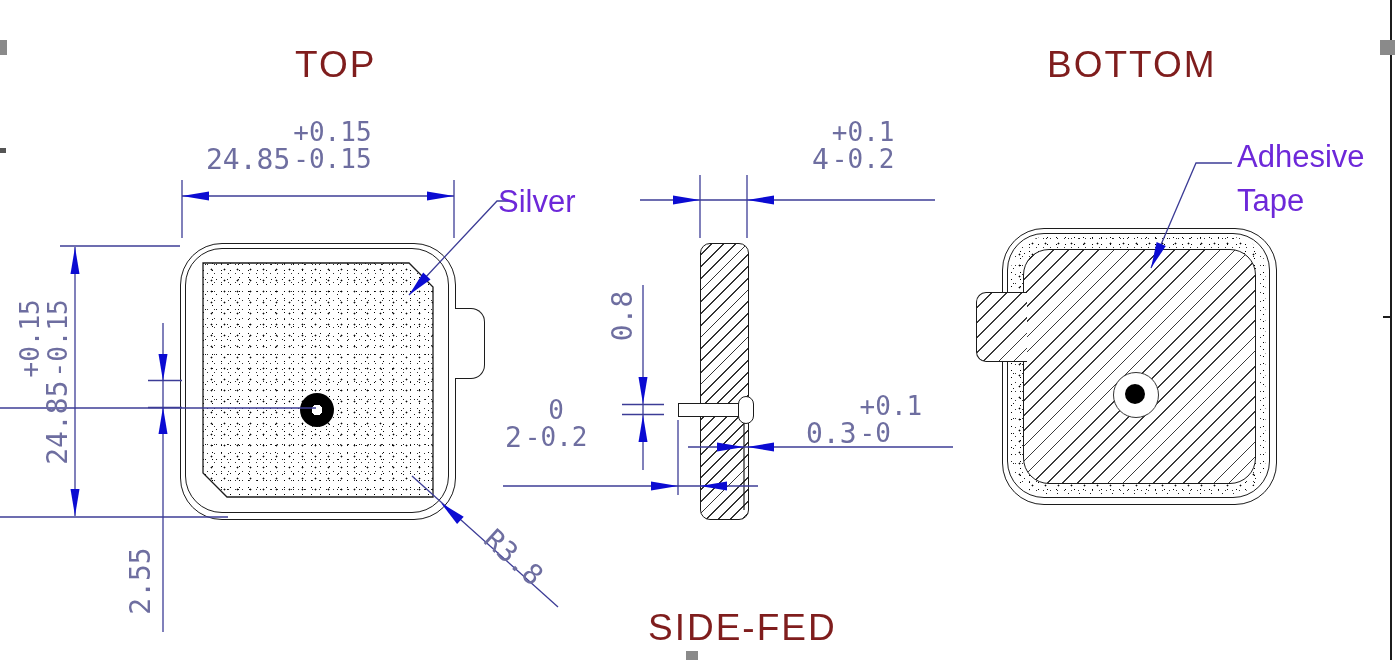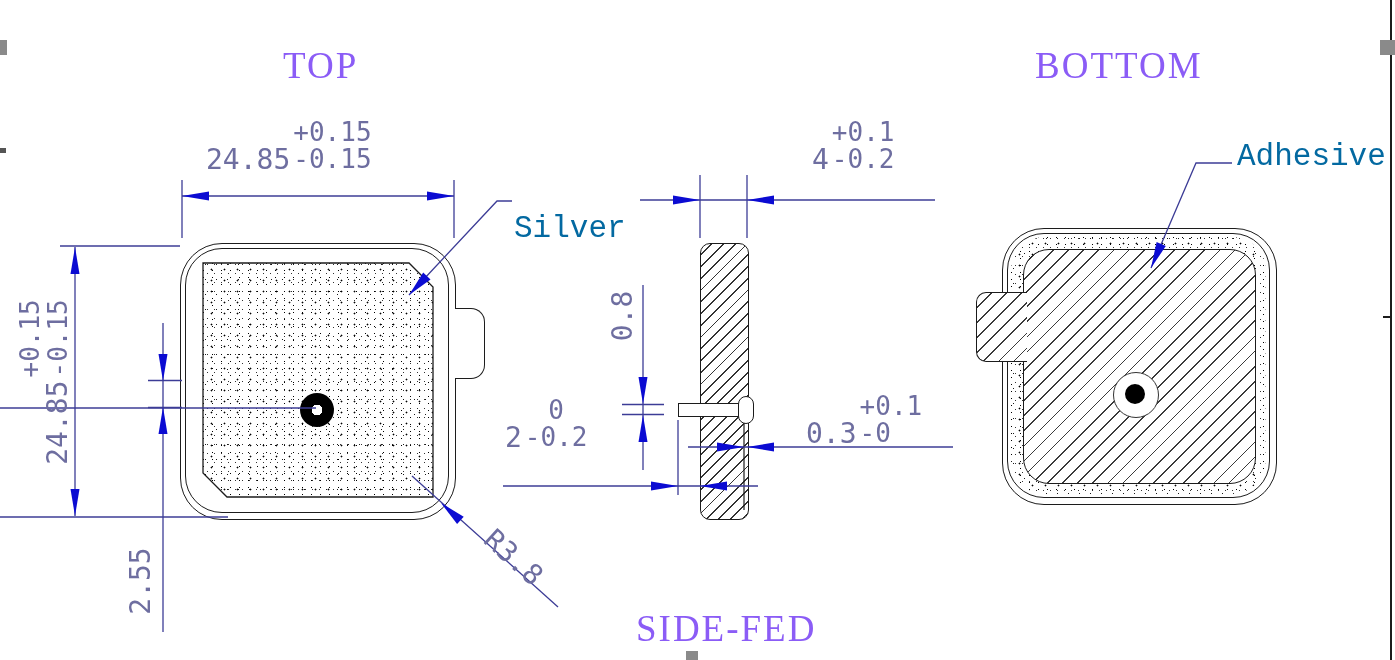--- a/index.html
+++ b/index.html
@@ -2,22 +2,22 @@
 <html style="--dimText: #6e6ea0; --dimLine: #3c3c96; --arrow: #0b0bd2;"><head>
 <meta charset="utf-8">
 <style>
   html,body{margin:0;padding:0;background:#fff;}
   body{width:1395px;height:660px;position:relative;overflow:hidden;
        font-family:"Liberation Sans",sans-serif;}
   #canvas{position:absolute;inset:0;}
 
   
   .abs{position:absolute;}
-  .serif{font-family:Liberation Serif, serif;color:#8b5cf6;}
-  .sans{font-family:Liberation Mono, monospace;color:#0369a1;}
+  .serif{font-family:Liberation Sans, sans-serif;color:#7f1d1d;margin-left:12px;}
+  .sans{font-family:Liberation Sans, sans-serif;color:#6d28d9;}
   .title{font-size:37px;letter-spacing:2px;}
   .label{font-size:31px;}
 
   
   .dim{font-family:"DejaVu Sans Mono",monospace;color:var(--dimText,#6e6ea0);}
   .dim-row{display:flex;align-items:flex-end;gap:3px;white-space:nowrap;}
   .dim-val{font-size:28px;line-height:1;}
   .dim-stack{display:flex;flex-direction:column;font-size:26px;line-height:1.05;}
   .rot-ccw{transform:rotate(-90deg);}
   .rot-ccw,.rot-any{display:flex;justify-content:center;align-items:flex-end;}
@@ -135,23 +135,24 @@
 
   <div class="abs" style="left:0;top:40px;width:7px;height:15px;background:#8a8a8a;"></div>
   <div class="abs" style="left:0;top:148px;width:6px;height:5px;background:#555;"></div>
   <div class="abs" style="left:686px;top:651px;width:12px;height:9px;background:#8a8a8a;"></div>
   <div class="abs" style="left:1380px;top:40px;width:15px;height:15px;background:#8a8a8a;"></div>
 
   <div class="abs serif title" style="left:283px;top:44px;">TOP</div>
   <div class="abs serif title" style="left:636px;top:607px;">SIDE-FED</div>
   <div class="abs serif title" style="left:1035px;top:44px;">BOTTOM</div>
 
-  <div class="abs sans label" style="left:514px;top:184px;margin-top:27px;">Silver</div>
+  <div class="abs sans label" style="left:498px;top:184px;">Silver</div>
   <div class="abs sans label" style="left:1237px;top:141px;line-height:1.0;">
     <div>Adhesive</div>
+    <div style="margin-top:13px;">Tape</div>
   </div>
 
   <div class="abs dim dim-row" style="left:206px;top:119px;">
     <span class="dim-val">24.85</span>
     <span class="dim-stack">
       <span>+0.15</span>
       <span>-0.15</span>
     </span>
   </div>
 

